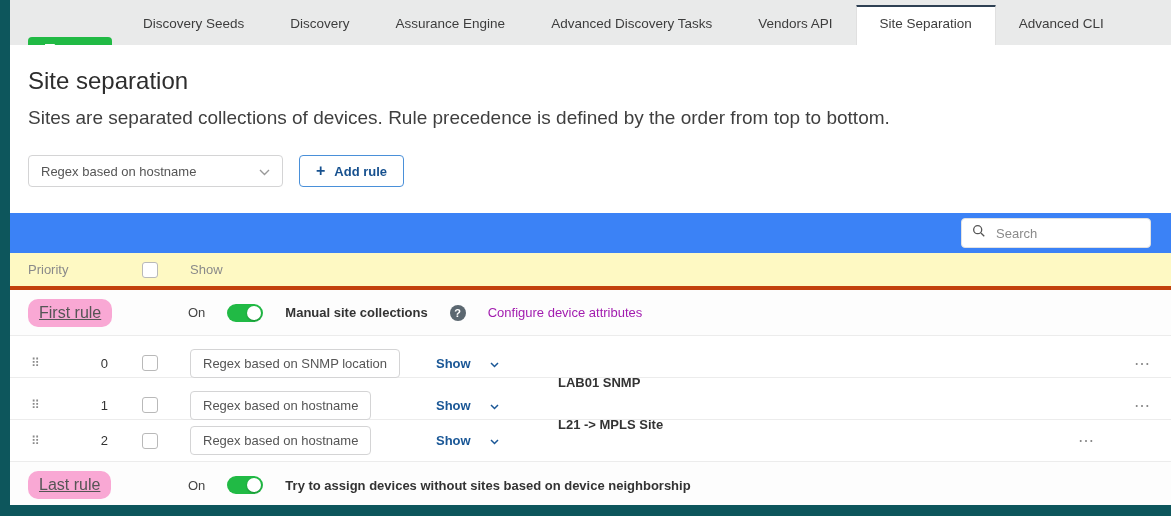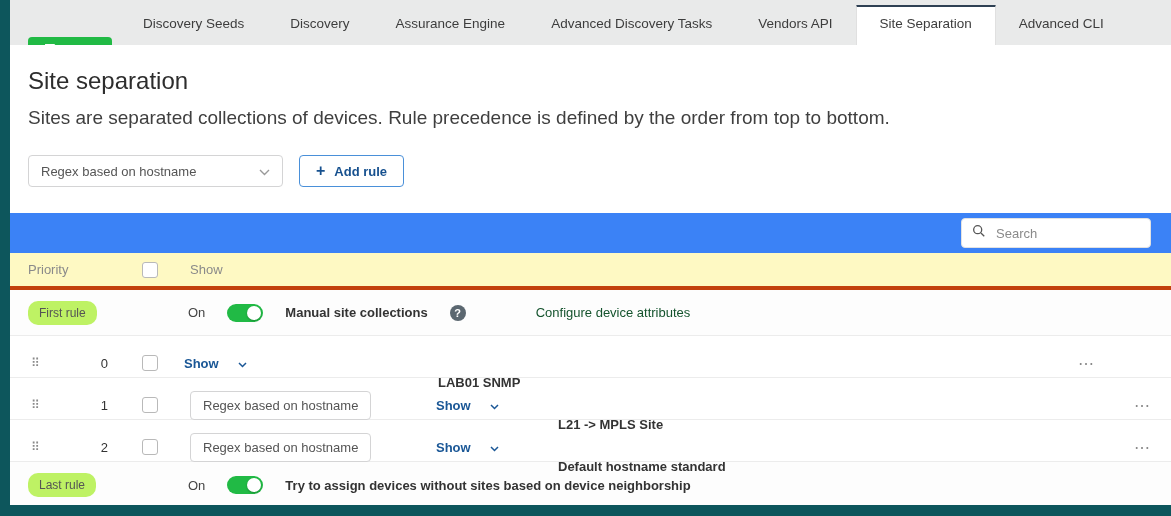--- a/index.html
+++ b/index.html
@@ -88,33 +88,33 @@
     color:#1a5796; font-weight:bold; cursor:pointer; }
   .note-cell { padding-left:8px; font-weight:bold; color:#333;margin-top:39px; }
   .more-cell { justify-self:end; color:#8a8a8a; font-size:16px; letter-spacing:1px; cursor:pointer; padding-right:2px; }
 
   
   .pinned-row { display:grid; grid-template-columns:148px 1fr; align-items:center;
     padding:0 18px; background:#fdfdfd; border-bottom:1px solid #ececec; }
   .pinned-row.first { height:46px; }
   .pinned-row.last { height:46px; border-bottom:none; }
   .badge {
-    display:inline-block; width:fit-content; background:#bef264; color:#555;
-    font-size:12px; border-radius:10px; padding:5px 11px;
+    display:inline-block; width:fit-content; background:#f9a8d4; color:#555;
+    font-size:16px; border-radius:10px; padding:5px 11px;text-decoration:underline;
   }
   .pinned-main { display:flex; align-items:center; gap:22px; padding-left:12px; font-size:13px; }
   .toggle-label { color:#444; }
   .toggle { width:36px; height:18px; border-radius:10px; background:#21ba45; position:relative; cursor:pointer; flex:0 0 auto; }
   .toggle::after { content:""; position:absolute; right:2px; top:2px; width:14px; height:14px; border-radius:50%; background:#fff; box-shadow:0 1px 2px rgba(0,0,0,.25); }
   .pinned-title { font-weight:bold; color:#333; }
   .help-icon {
     width:16px; height:16px; border-radius:50%; background:#5b6770; color:#fff;
     font-size:11px; font-weight:bold; display:flex; align-items:center; justify-content:center; cursor:pointer; flex:0 0 auto;
   }
-  .config-link { color:#14532d; cursor:pointer;margin-left:48px; }
+  .config-link { color:#a21caf; cursor:pointer; }
   .chev { flex:0 0 auto; }
 </style>
 </head>
 <body>
 
 <div class="screen">
   <div class="side-strip"></div>
   <div class="bottom-strip"></div>
 
   <div class="topbar">
@@ -186,20 +186,21 @@
         <span class="pinned-title">Manual site collections</span>
         <span class="help-icon">?</span>
         <span class="config-link">Configure device attributes</span>
       </div>
     </div>
 
     <div class="trow data-row">
       <span class="drag-handle">⠿</span>
       <span class="priority-num">0</span>
       <input type="checkbox" class="cb" style="">
+      <div><span class="rule-box">Regex based on SNMP location</span></div>
       <div class="show-cell">
         <span>Show</span>
         <span class="chev">
           <svg width="9" height="6" viewBox="0 0 9 6">
               <polyline points="1,1 4.5,4.5 8,1" fill="none" stroke="#1a5796" stroke-width="1.5"></polyline>
             </svg>
         </span>
       </div>
       <div class="note-cell">LAB01 SNMP</div>
       <span class="more-cell">⋯</span>
@@ -228,21 +229,20 @@
       <input type="checkbox" class="cb" style="">
       <div><span class="rule-box">Regex based on hostname</span></div>
       <div class="show-cell">
         <span>Show</span>
         <span class="chev">
           <svg width="9" height="6" viewBox="0 0 9 6">
               <polyline points="1,1 4.5,4.5 8,1" fill="none" stroke="#1a5796" stroke-width="1.5"></polyline>
             </svg>
         </span>
       </div>
-      <div class="note-cell">Default hostname standard</div>
       <span class="more-cell">⋯</span>
     </div>
 
     <div class="pinned-row last">
       <span class="badge">Last rule</span>
       <div class="pinned-main">
         <span class="toggle-label">On</span>
         <span class="toggle"></span>
         <span class="pinned-title">Try to assign devices without sites based on device neighborship</span>
       </div>

